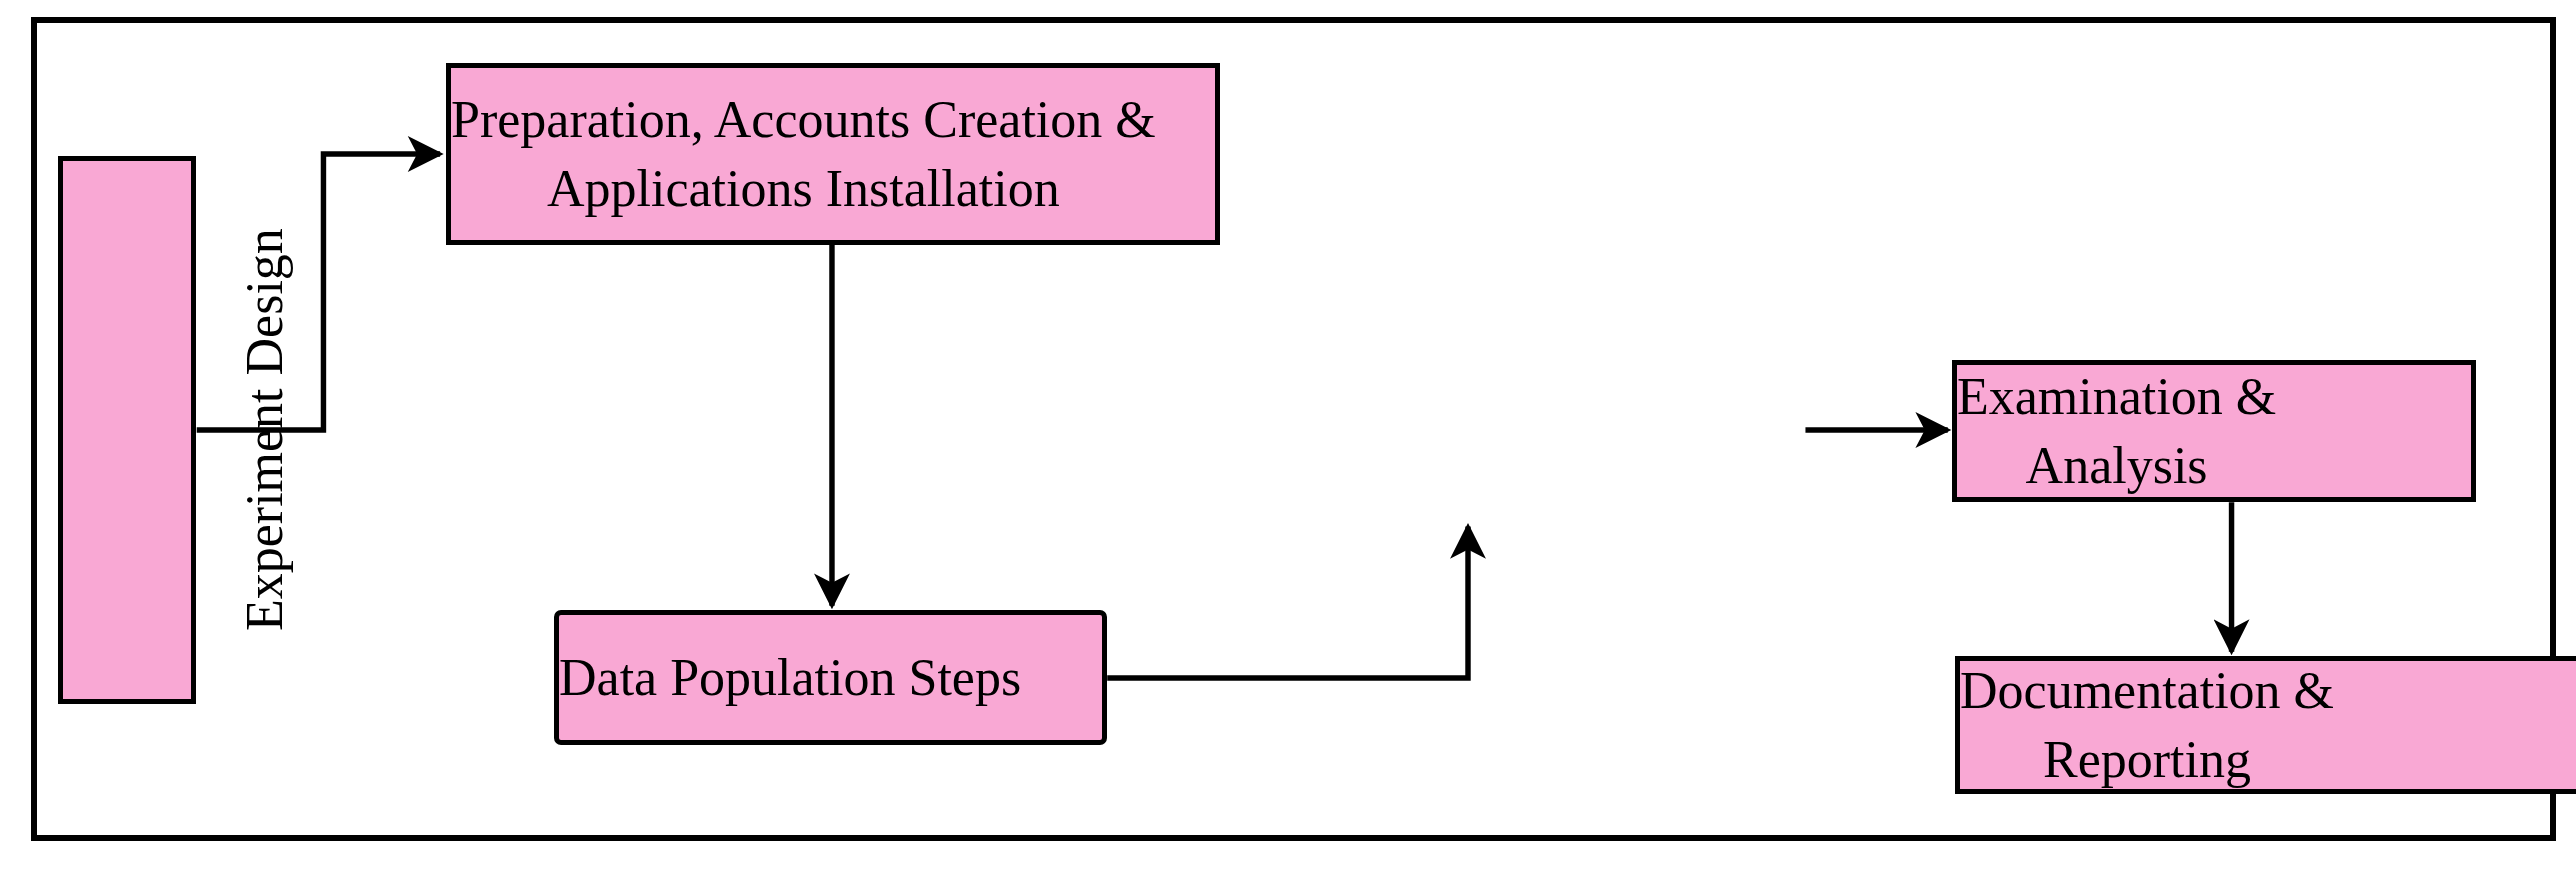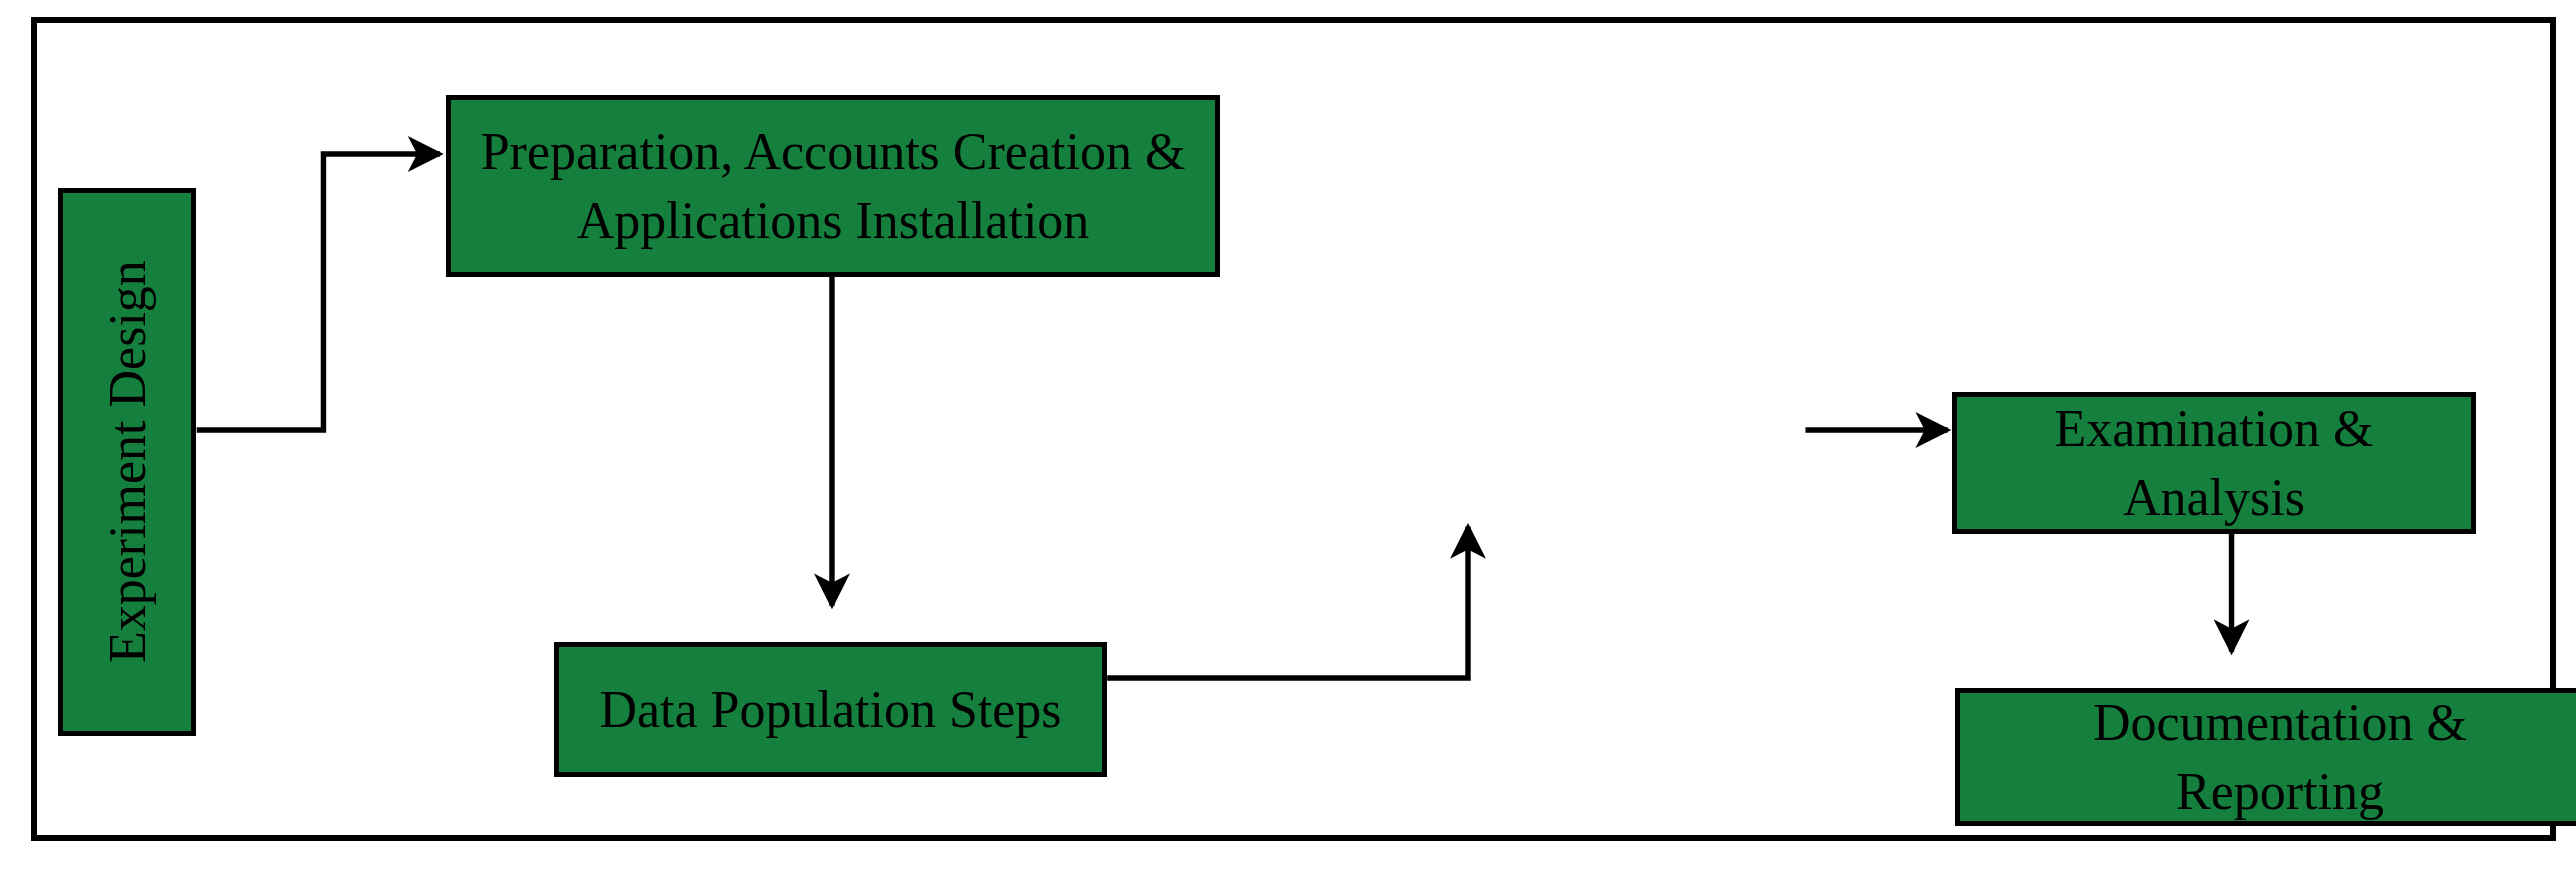--- a/index.html
+++ b/index.html
@@ -31,41 +31,39 @@
     left: 0;
     top: 0;
     width: 2576px;
     height: 871px;
     pointer-events: none;
   }
   .box {
     position: absolute;
     box-sizing: border-box;
     border: 5.4px solid #000000;
-    background: #15803d;
+    background: #f9a8d4;
     display: flex;
     align-items: center;
-    justify-content: center;
     text-align: center;
-    margin-top: 32px;
   }
   .box .label {
     font-size: 52px;
     line-height: 1.33;
     white-space: pre-line;
     color: #000000;
   }
   .box.vertical .label {
     transform: rotate(-90deg);
     white-space: nowrap;
   }
   
   .box-experiment-design      { left: 58px;   top: 156px; width: 138px; height: 548px; }
   .box-preparation            { left: 446px;  top: 63px;  width: 774px; height: 182px; }
-  .box-data-population        { left: 554px;  top: 610px; width: 553px; height: 135px; }
+  .box-data-population        { left: 554px;  top: 610px; width: 553px; height: 135px; border-radius: 7px; }
   .box-full-physical          { left: 1130px; top: 337px; width: 676px; height: 184px; }
   .box-examination            { left: 1952px; top: 360px; width: 524px; height: 142px; }
   .box-documentation          { left: 1955px; top: 656px; width: 650px; height: 138px; }
   .connector {
     fill: none;
     stroke: #000000;
     stroke-width: 7px;
   }
 </style>
 </head>

